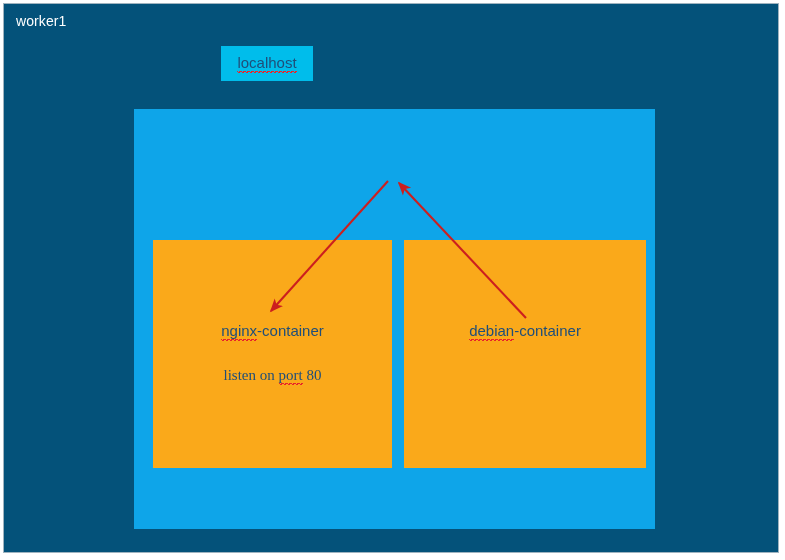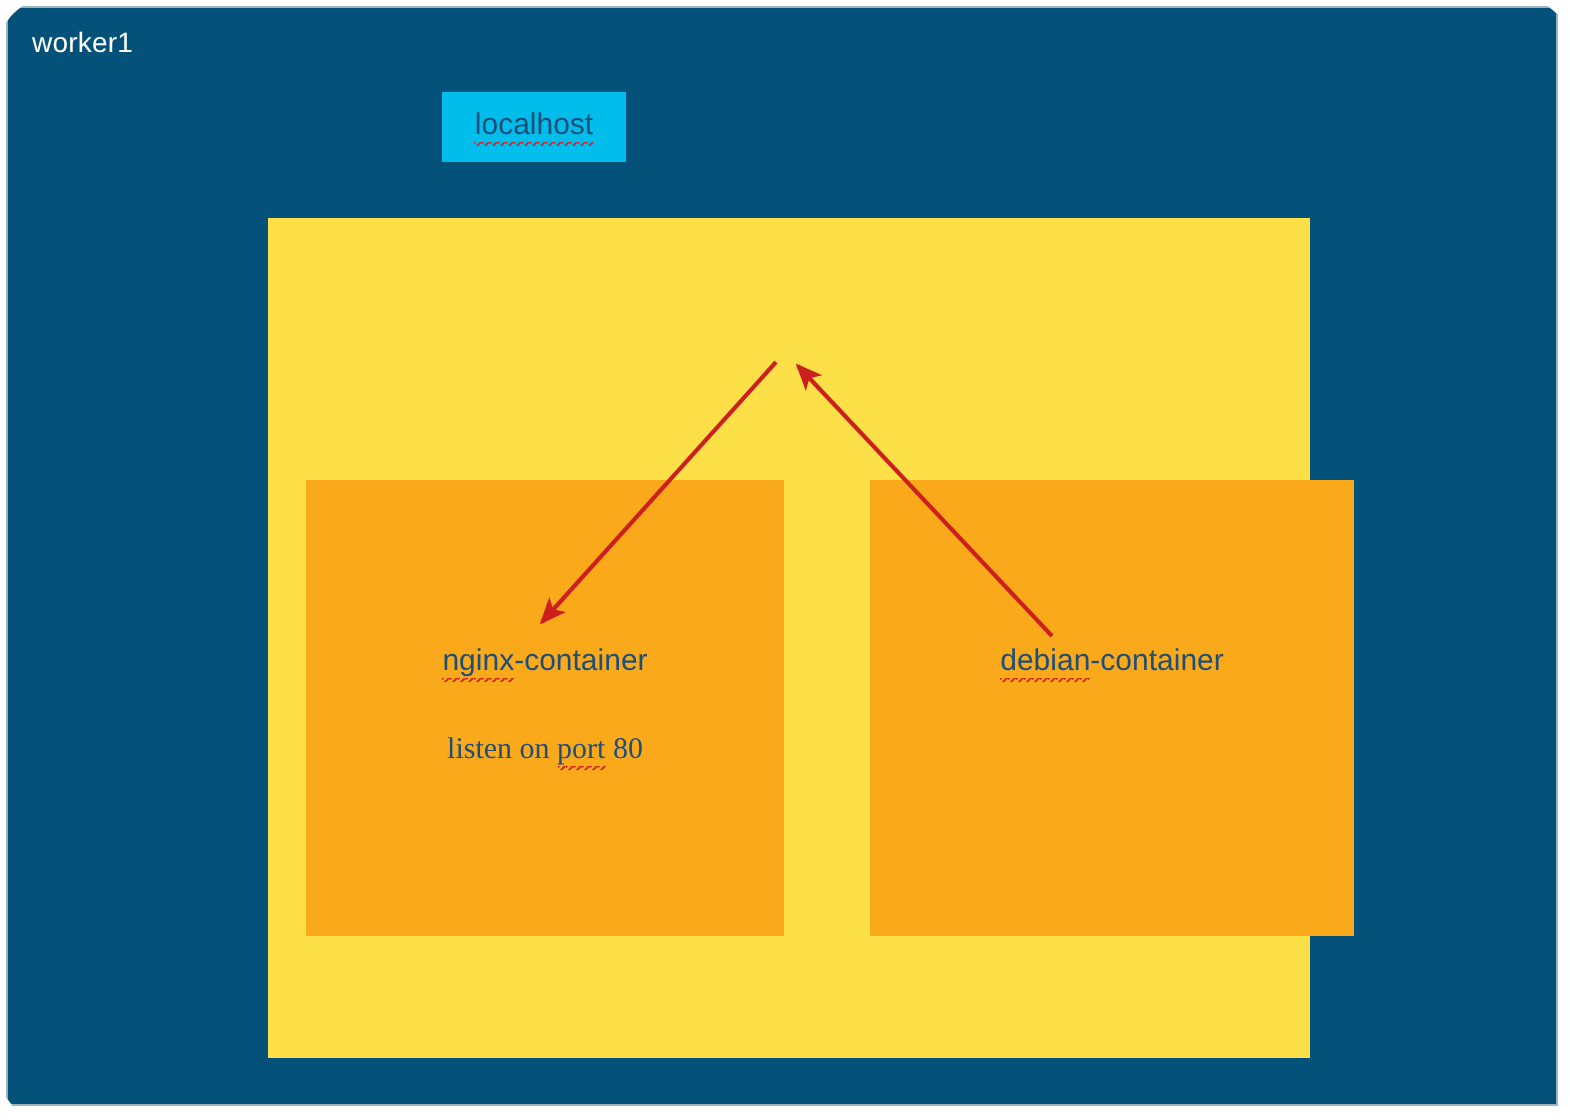--- a/index.html
+++ b/index.html
@@ -12,21 +12,20 @@
   }
 
   
   #diagram {
     position: relative;
     width: 785px;
     height: 560px;
     overflow: hidden;
     background: #ffffff;
     box-sizing: border-box;
-    border-radius: 23px;
   }
 
   
   .node-box {
     position: absolute;
     left: 3px;
     top: 3px;
     width: 776px;
     height: 550px;
     background: #04527a;
@@ -45,21 +44,21 @@
     white-space: nowrap;
   }
 
   
   .pod-box {
     position: absolute;
     left: 130px;
     top: 105px;
     width: 521px;
     height: 420px;
-    background: #fde047;
+    background: #0ea5e9;
     box-sizing: border-box;
     padding-left: 24px;
   }
 
   
   .iface-box {
     position: absolute;
     left: 347px;
     top: 147px;
     width: 92px;
@@ -80,21 +79,21 @@
   
   .container-box {
     position: absolute;
     top: 236px;
     height: 228px;
     background: #faa91a;
     box-sizing: border-box;
   }
 
   #container-left  { left: 149px; width: 239px; }
-  #container-right { left: 400px; width: 242px; margin-left: 31px; }
+  #container-right { left: 400px; width: 242px; }
 
   .container-title {
     position: absolute;
     left: 0;
     right: 0;
     top: 82px;
     text-align: center;
     color: #1f4e79;
     font-size: 15px;
     white-space: nowrap;

